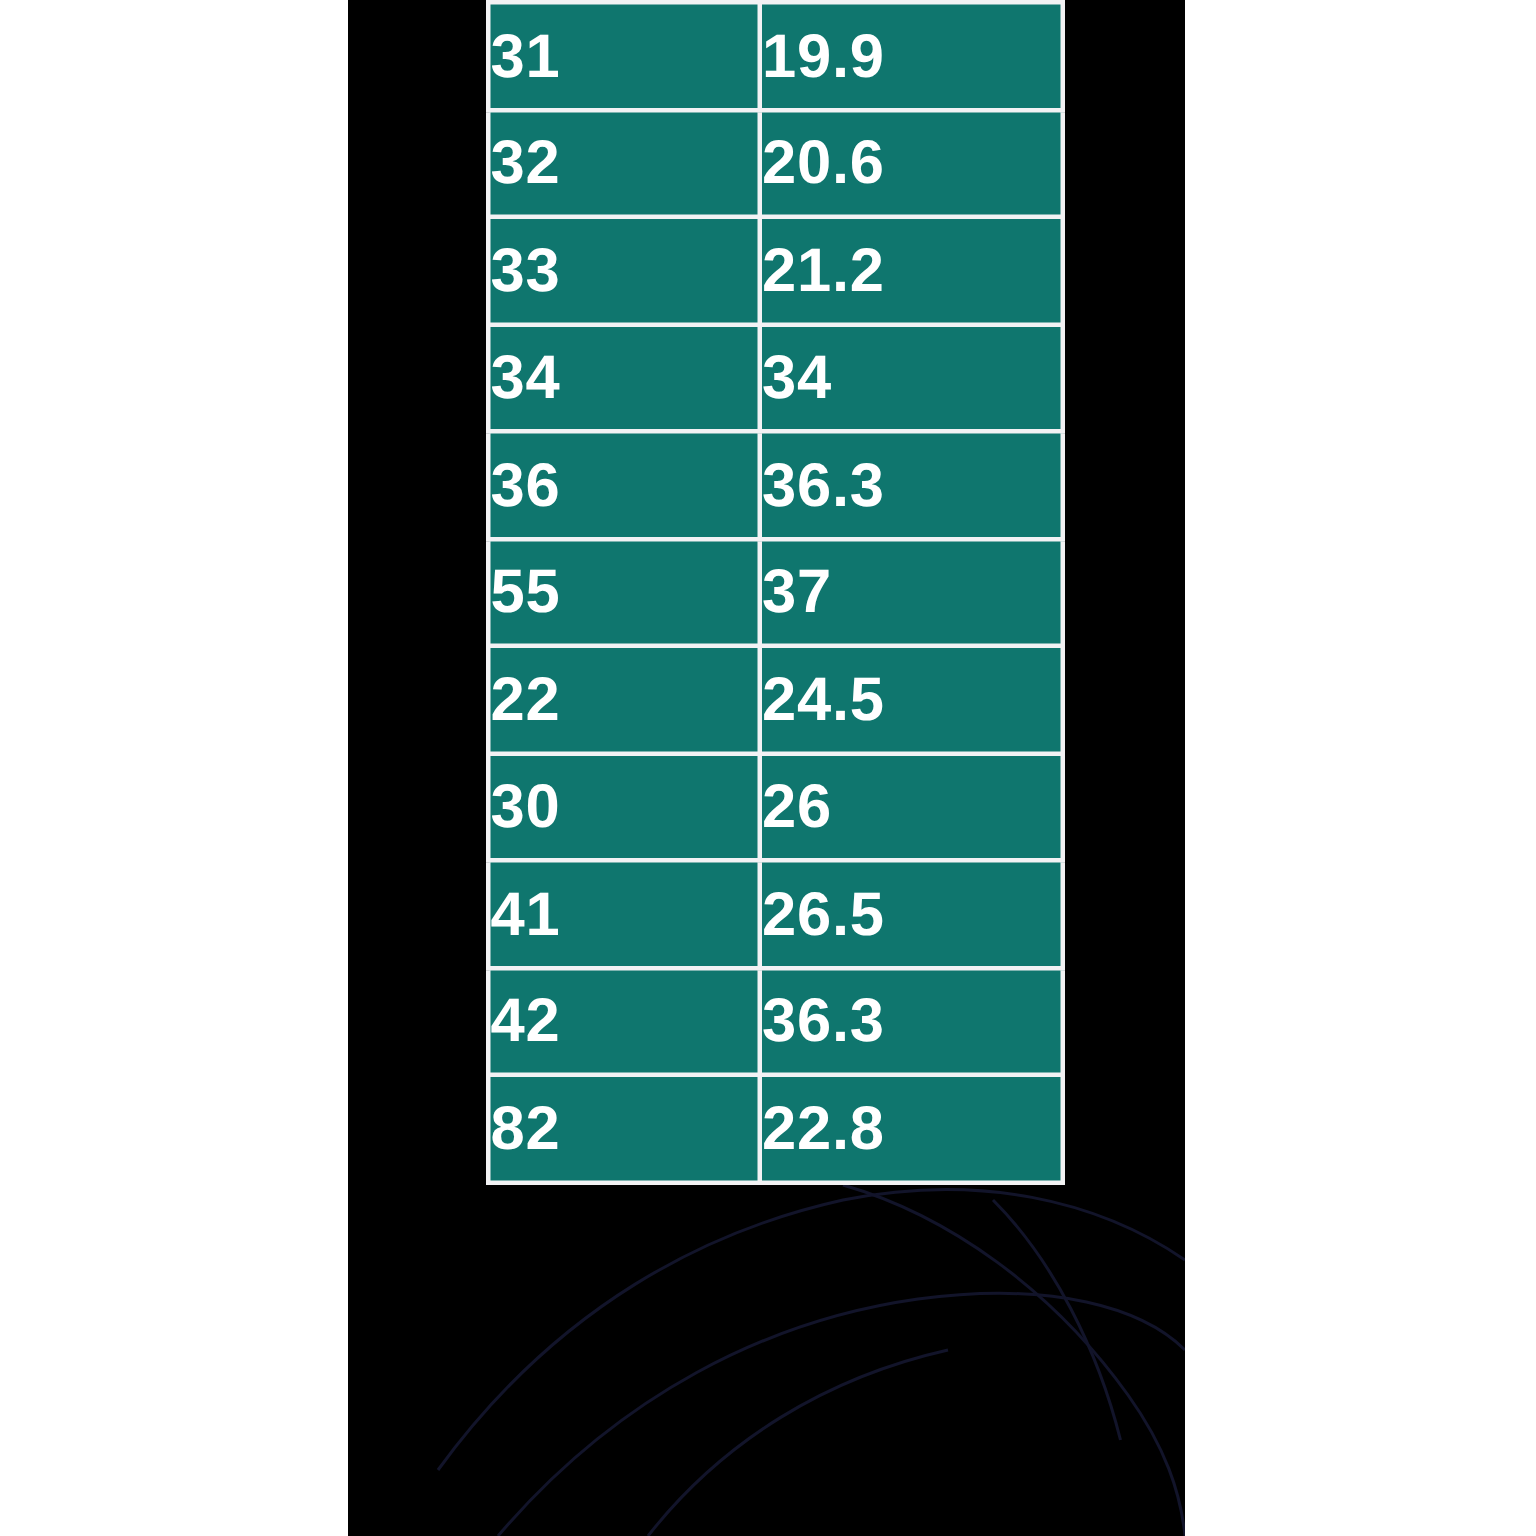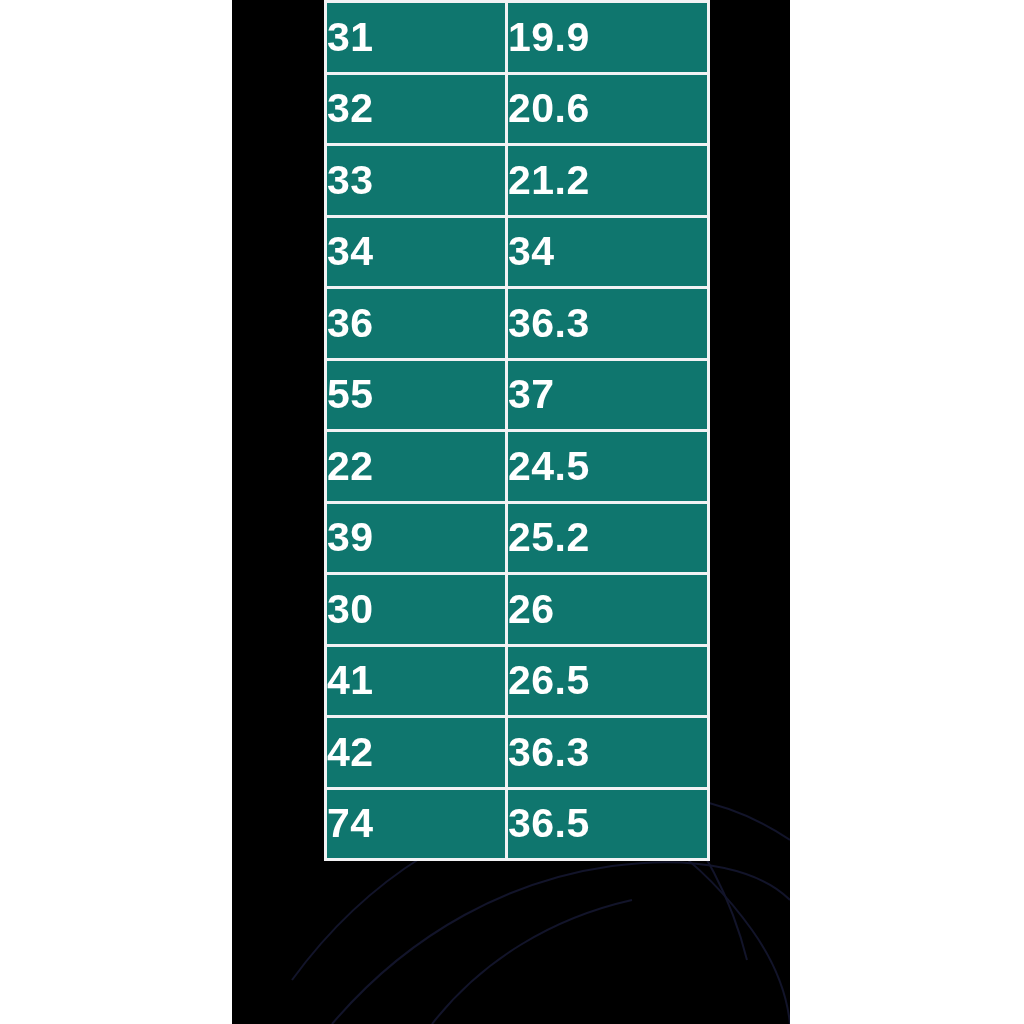--- a/index.html
+++ b/index.html
@@ -116,35 +116,31 @@
       </tr>
       <tr>
         <td class="col-eu">55</td>
         <td class="col-cm">37</td>
       </tr>
       <tr>
         <td class="col-eu">22</td>
         <td class="col-cm">24.5</td>
       </tr>
       <tr>
-        <td class="col-eu">39</td>
-        <td class="col-cm">25.2</td>
-      </tr>
-      <tr>
         <td class="col-eu">30</td>
         <td class="col-cm">26</td>
       </tr>
       <tr>
         <td class="col-eu">41</td>
         <td class="col-cm">26.5</td>
       </tr>
       <tr>
         <td class="col-eu">42</td>
         <td class="col-cm">36.3</td>
       </tr>
       <tr>
-        <td class="col-eu">74</td>
-        <td class="col-cm">36.5</td>
+        <td class="col-eu">82</td>
+        <td class="col-cm">22.8</td>
       </tr>
     </tbody>
   </table>
 
 </div>
 
 </body></html>

